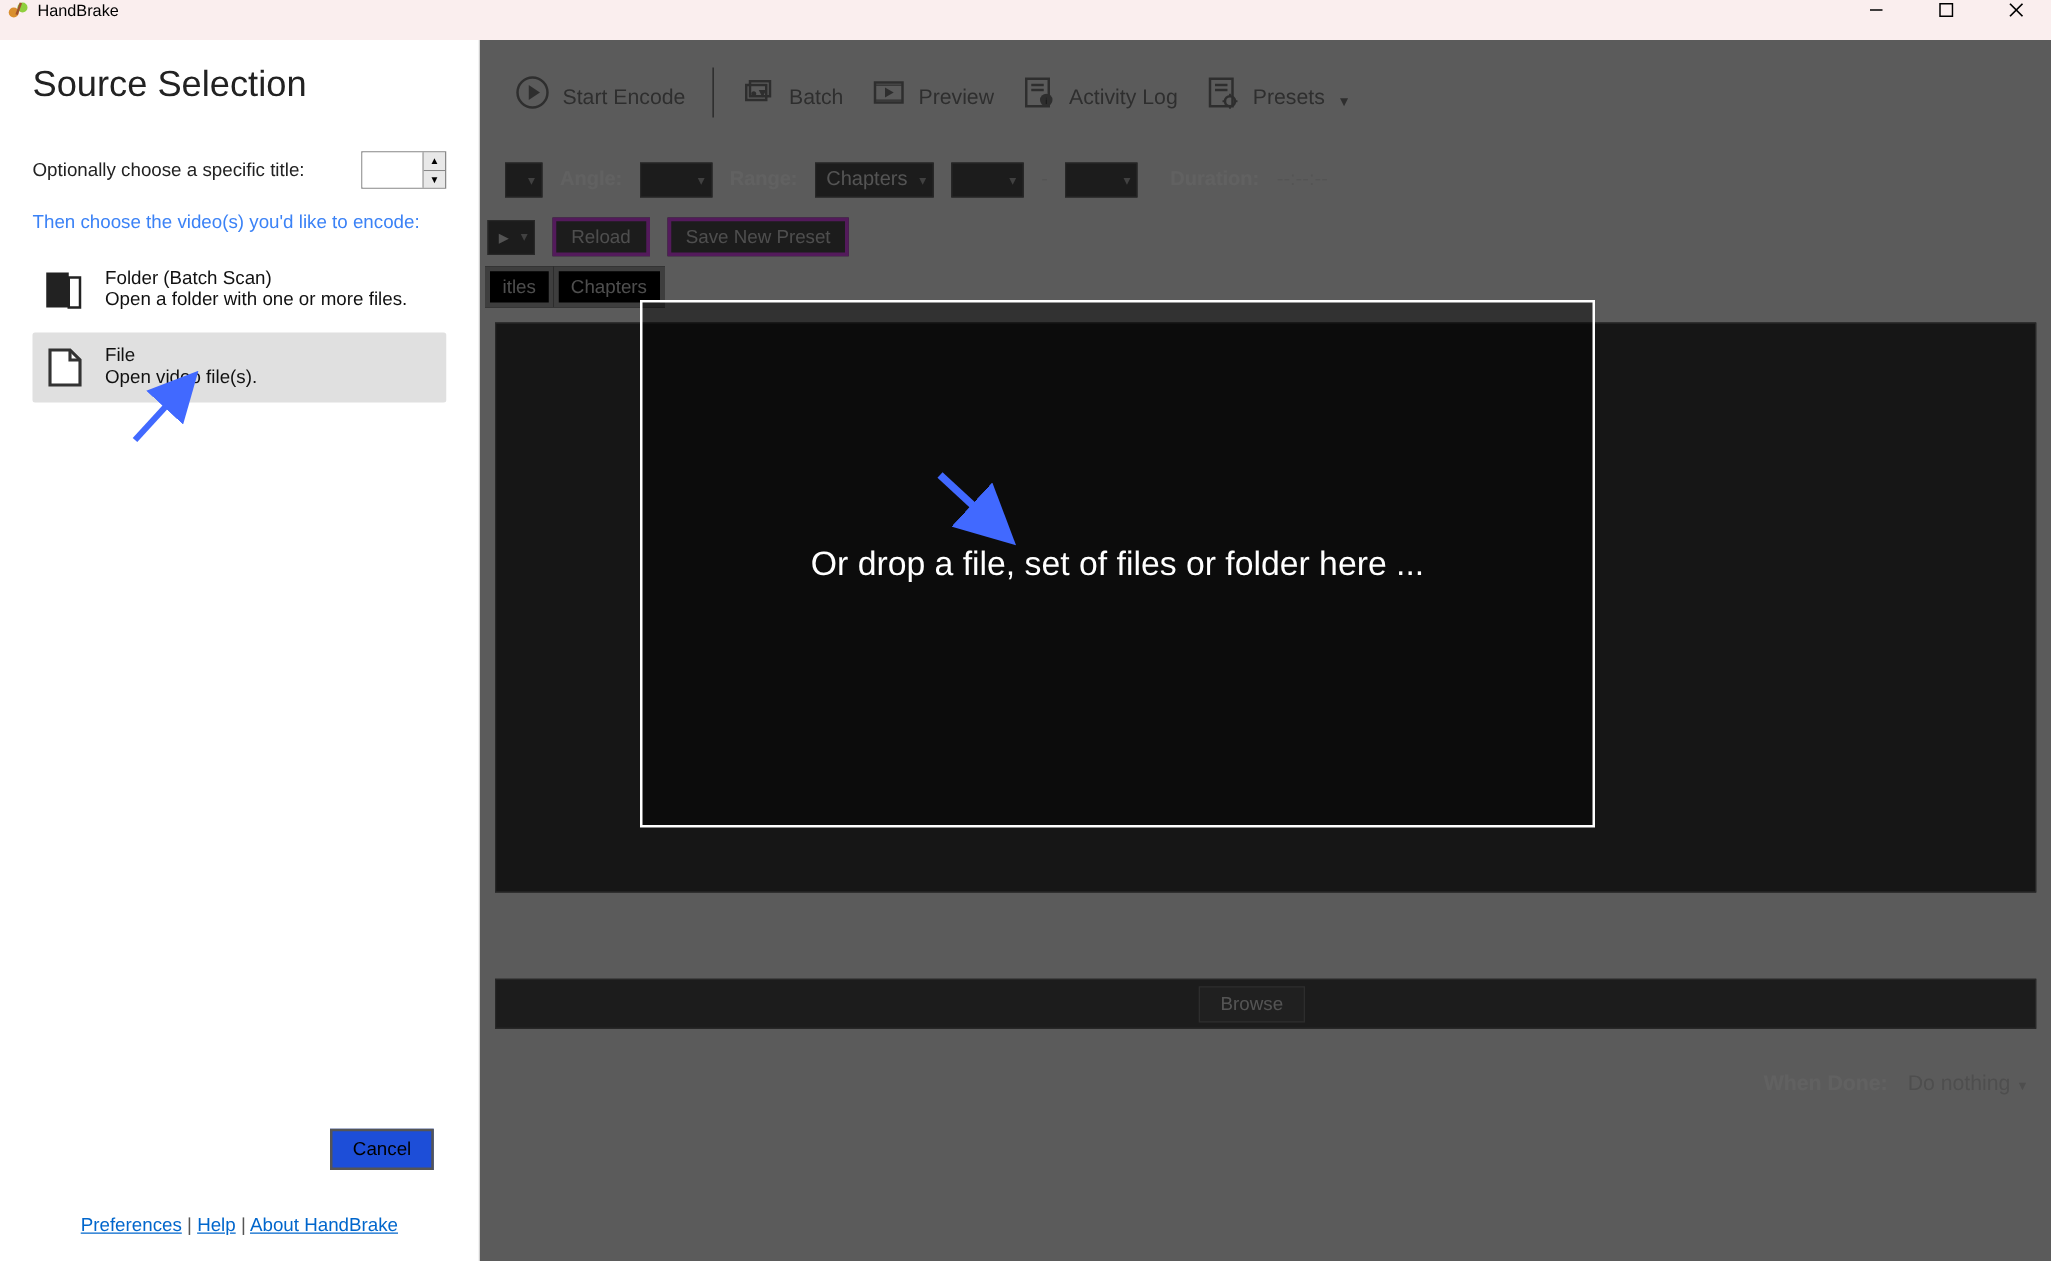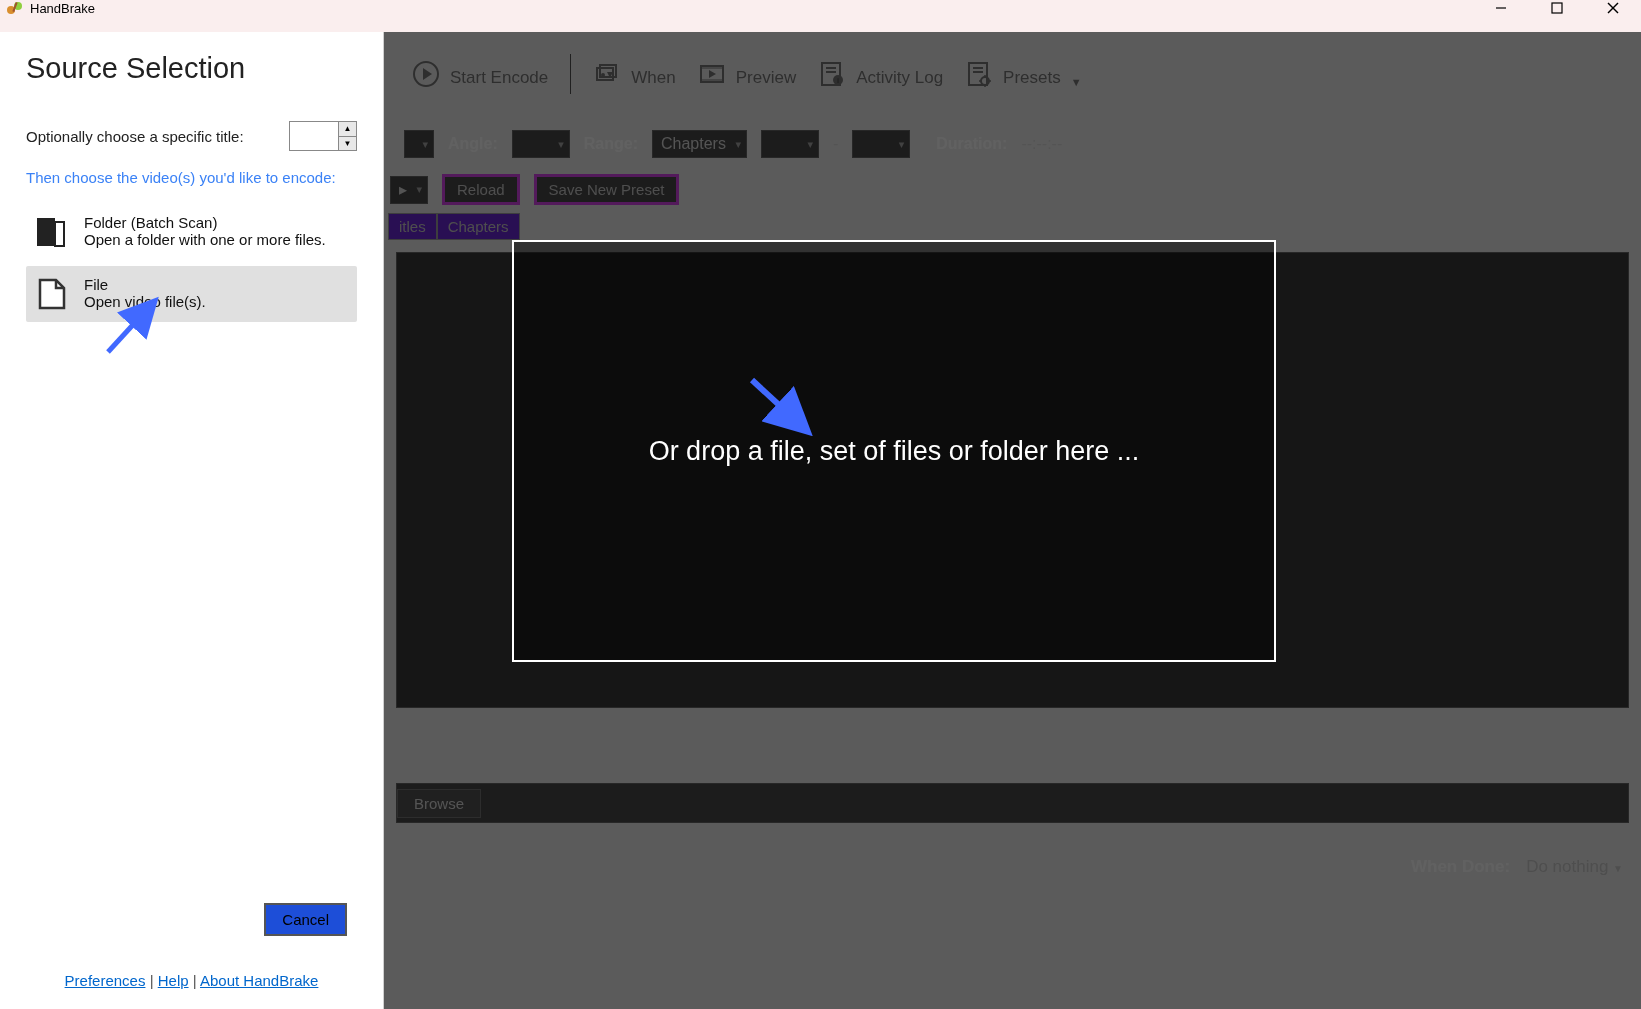--- a/index.html
+++ b/index.html
@@ -48,30 +48,30 @@
 .toolbar .sep { width: 1px; height: 40px; background: #555; }
 
 .control-row { padding: 8px 0 8px 20px; display:flex; align-items:center; gap: 14px; color:#ddd; font-size:16px; }
 .control-row .lbl { font-weight:600; color:#fff; }
 .control-row .combo { background:#4a4a4a; border:1px solid #666; height:28px; min-width:58px; display:inline-flex; align-items:center; padding:0 20px 0 8px; position:relative; color:#ddd; }
 .control-row .combo::after { content:"▾"; position:absolute; right:5px; font-size:11px; color:#aaa; }
 .control-row .combo.wide { min-width:90px; }
 .control-row .btn { background:#4a4a4a; border:3px solid #d946ef; padding:4px 12px; color:#ccc; font-size:15px; }
 
 .tabs-row { padding-left:4px; display:flex; gap:0; }
-.tabs-row .tab { border:1px solid #a3a3a3; background:#6d28d9; padding:4px 10px; font-size:15px; color:#ccc; }
+.tabs-row .tab { border:4px solid #a3a3a3; background:#000000; padding:4px 10px; font-size:15px; color:#ccc; }
 
 .content-area { margin:12px 12px 0 12px; border:1px solid #666; background:#3a3a3a; height:456px; }
 
 
 .dropzone { position: absolute; top: 208px; left: 128px; width: 764px; height: 422px; border: 2px solid #fff; display: flex; align-items: center; justify-content: center; background: rgba(0,0,0,0.45); }
 .dropzone span { color: #fff; font-size: 27px; }
 
 
-.browse-row { position:absolute; bottom: 186px; left:12px; right:12px; height:40px; border:1px solid #666; background:#4a4a4a; display:flex; align-items:center; justify-content:flex-start; padding-right:22px; }
+.browse-row { position:absolute; bottom: 186px; left:12px; right:12px; height:40px; border:1px solid #666; background:#4a4a4a; display:flex; align-items:center; justify-content:center; padding-right:22px; }
 .browse-row .browse { border:1px solid #777; background:#555; color:#ddd; padding:5px 16px; font-size:15px; }
 
 
 .whendone { position:absolute; bottom:132px; right:18px; color:#fff; font-size:17px; display:flex; align-items:center; gap:16px; }
 .whendone .val { color:#ccc; }
 
 
 .arrow { position:absolute; color:#4169ff; pointer-events:none; }
 .arrow svg { display:block; }
 .arrow1 { left: 100px; top: 260px; }
@@ -188,21 +188,21 @@
         <span>Start Encode</span>
       </div>
       <div class="sep"></div>
       <div class="t-item">
         <svg viewBox="0 0 28 28">
             <rect x="4" y="8" width="16" height="12" fill="none" stroke="#7a7a7a" stroke-width="2"></rect>
             <rect x="7" y="5" width="16" height="12" fill="none" stroke="#7a7a7a" stroke-width="2"></rect>
             <circle cx="10" cy="15" r="2" fill="#7a7a7a"></circle>
             <path d="M14 12 L20 12 L17 18 Z" fill="#7a7a7a"></path>
           </svg>
-        <span>When</span>
+        <span>Batch</span>
       </div>
       <div class="t-item">
         <svg viewBox="0 0 28 28">
             <rect x="3" y="6" width="22" height="16" fill="none" stroke="#7a7a7a" stroke-width="2"></rect>
             <polygon points="11,10 18,14 11,18" fill="#7a7a7a"></polygon>
             <line x1="3" y1="8" x2="25" y2="8" stroke="#7a7a7a"></line>
             <line x1="3" y1="20" x2="25" y2="20" stroke="#7a7a7a"></line>
           </svg>
         <span>Preview</span>
       </div>

